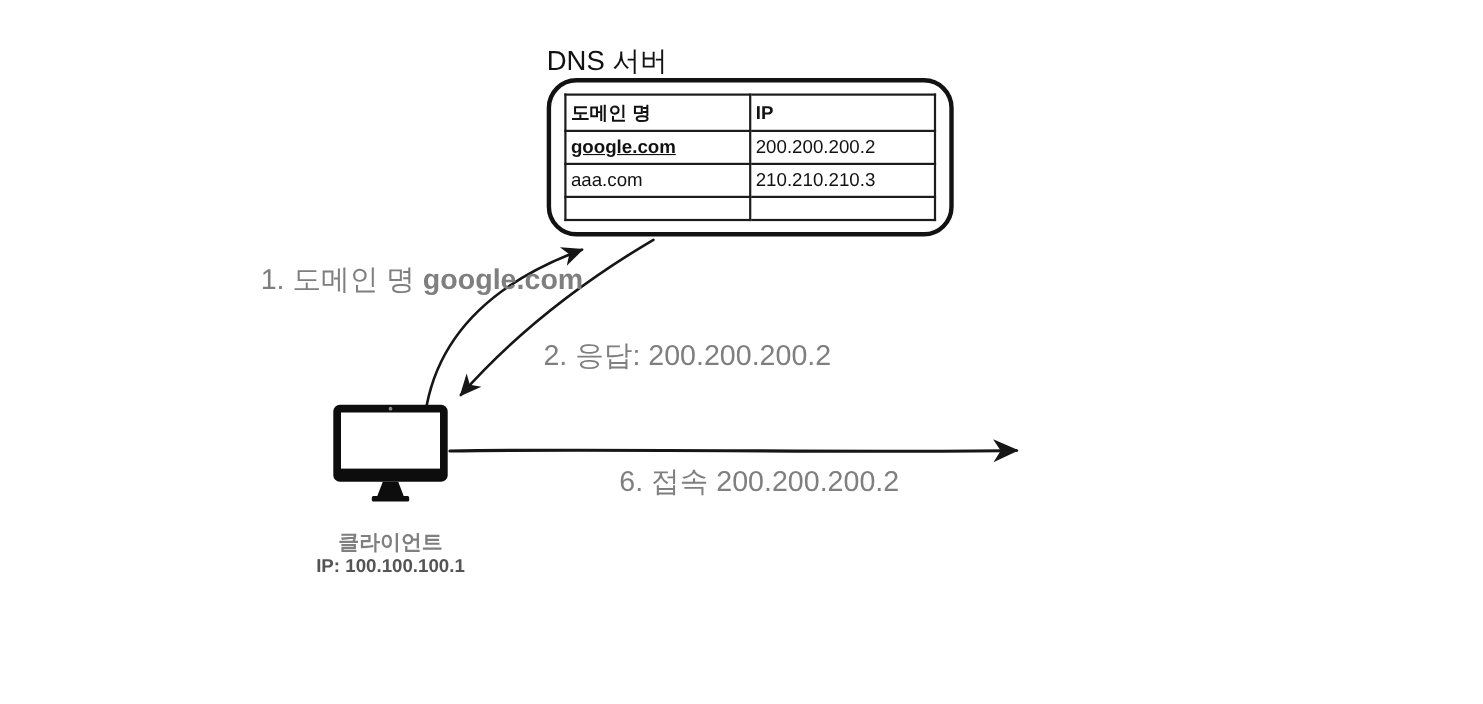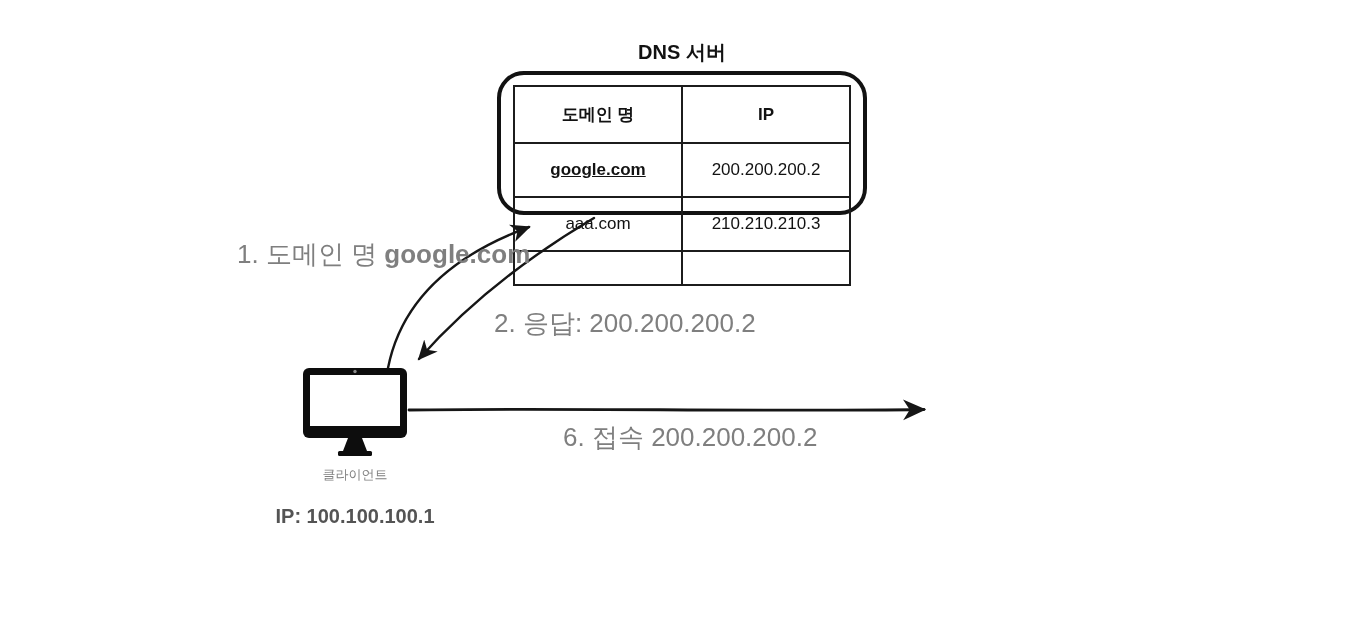--- a/index.html
+++ b/index.html
@@ -26,23 +26,22 @@
     letter-spacing: -0.5px;
     color: var(--ink, #121212);
     white-space: nowrap;
   }
 
   
   .dns-label {
     left: 497px;
     top: 39px;
     width: 370px;
-    text-align: center;
-    font-size: 20px;
-    font-weight: 700;
+    font-size: 25px;
+    font-weight: 400;
     color: var(--ink, #121212);
     white-space: nowrap;
   }
   .dns-box {
     left: 497px;
     top: 71px;
     width: 362px;
     height: 136px;
     border: 4px solid var(--ink, #121212);
     border-radius: 27px;
@@ -51,23 +50,23 @@
   .dns-table {
     position: absolute;
     left: 12px;
     top: 10px;
     width: 338px;
     border-collapse: collapse;
     table-layout: fixed;
   }
   .dns-table th, .dns-table td {
     border: 2px solid #1c1c1c;
-    text-align: center;
+    text-align: left;
     vertical-align: middle;
-    padding: 16px;
+    padding: 4px;
     font-size: 17px;
     color: var(--ink, #121212);
     overflow: hidden;
     white-space: nowrap;
   }
   .dns-table thead tr { height: 31px; }
   .dns-table tbody tr { height: 28px; }
   .dns-table tbody tr.empty-row { height: 21px; }
   .dns-table th { font-weight: 600; }
   td.domain-bold { font-weight: 700; text-decoration: underline; }
@@ -100,34 +99,35 @@
     stroke-linecap: round;
   }
   .arrows path.flow-wide { stroke-width: 2.8; }
 
   
   .node { position: absolute; width: 106px; height: 160px; }
   .node-client { left: 302px; top: 367px; }
   .node-server { left: 940px; top: 367px; }
   .node .name {
     position: absolute;
-    top: 99px;
+    top: 113px;
     left: 50%;
     transform: translateX(-50%);
     color: var(--label_gray, #7f7f7f);
-    font-size: 13px;
+    font-size: 19px;
     white-space: nowrap;
+    font-weight: bold;
   }
   .node .ip {
     position: absolute;
     top: 138px;
     left: 50%;
     transform: translateX(-50%);
     color: var(--ip_gray, #545454);
-    font-size: 20px;
+    font-size: 17px;
     font-weight: 700;
     white-space: nowrap;
   }
   .monitor-icon { display: block; }
 </style>
 </head>
 <body>
 
 <div id="canvas">
 

